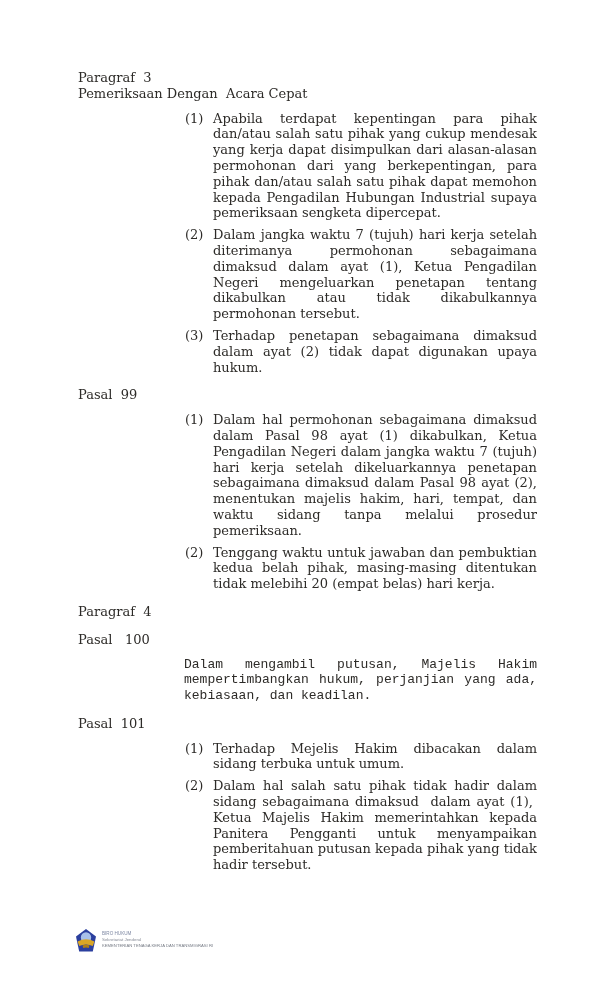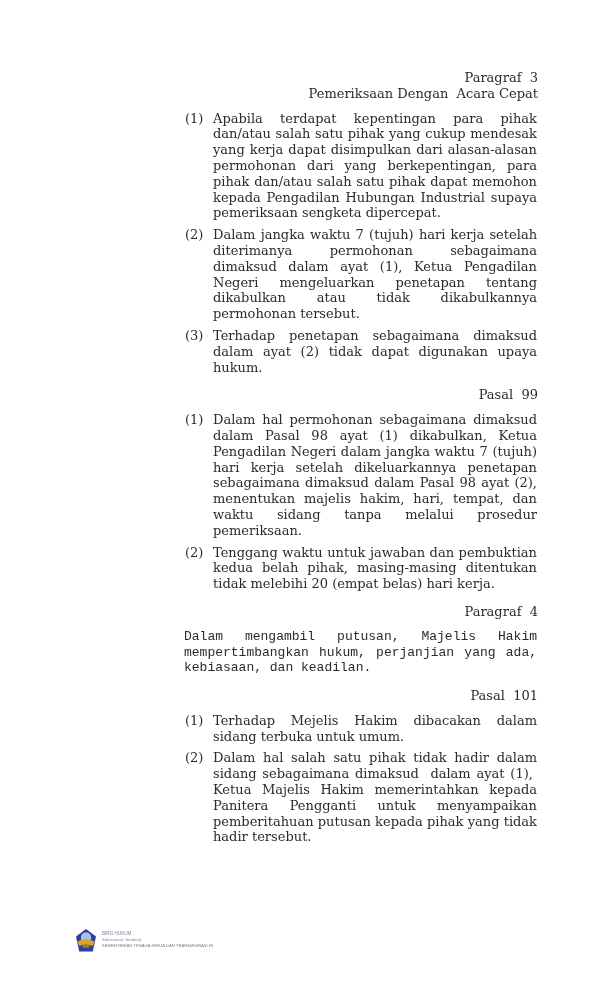--- a/index.html
+++ b/index.html
@@ -16,21 +16,21 @@
   }
   .content {
     position: absolute;
     top: 70px;
     left: 0;
     width: 607px;
   }
   .center-block {
     width: 460px;
     margin: 12px 0 9px 78px;
-    text-align: right;
+    text-align: left;
   }
   .center-block.first { margin-top: 0; }
   .item {
     position: relative;
     box-sizing: border-box;
     margin: 0 0 6px 185px;
     width: 352px;
     padding-left: 28px;
     text-align: justify;
   }
@@ -98,20 +98,21 @@
 
     <div class="item">
       <span class="num">(2)</span>
       <div class="txt">Tenggang waktu untuk jawaban dan pembuktian kedua belah pihak, masing-masing ditentukan tidak melebihi 20 (empat belas) hari kerja.</div>
     </div>
 
     <div class="center-block">
       <div>Paragraf&nbsp; 4</div>
     </div>
 
+    <div class="center-block">Pasal&nbsp;&nbsp; 100</div>
 
     <div class="plain">Dalam mengambil putusan, Majelis Hakim mempertimbangkan hukum, perjanjian yang ada, kebiasaan, dan keadilan.</div>
 
     <div class="center-block">Pasal&nbsp; 101</div>
 
     <div class="item">
       <span class="num">(1)</span>
       <div class="txt">Terhadap Mejelis Hakim dibacakan dalam sidang terbuka untuk umum.</div>
     </div>
 

